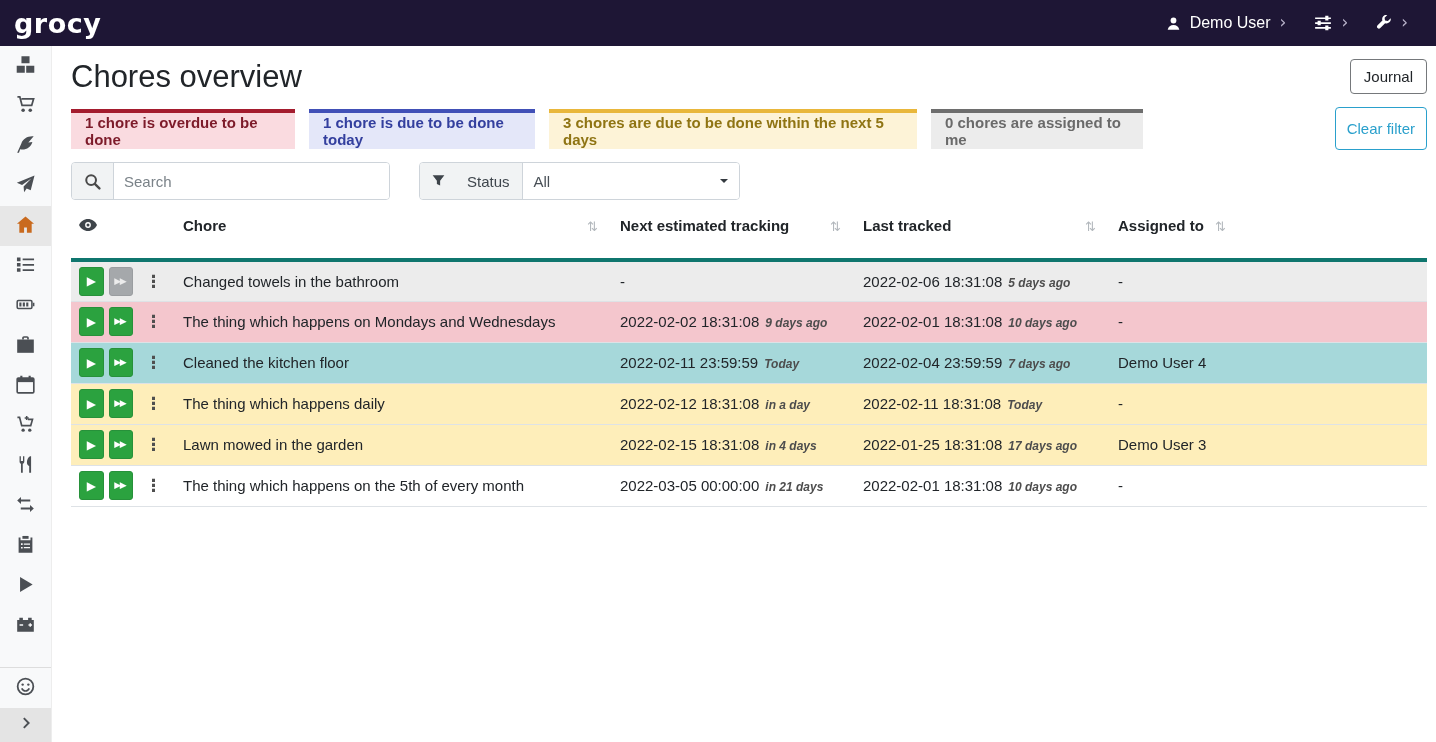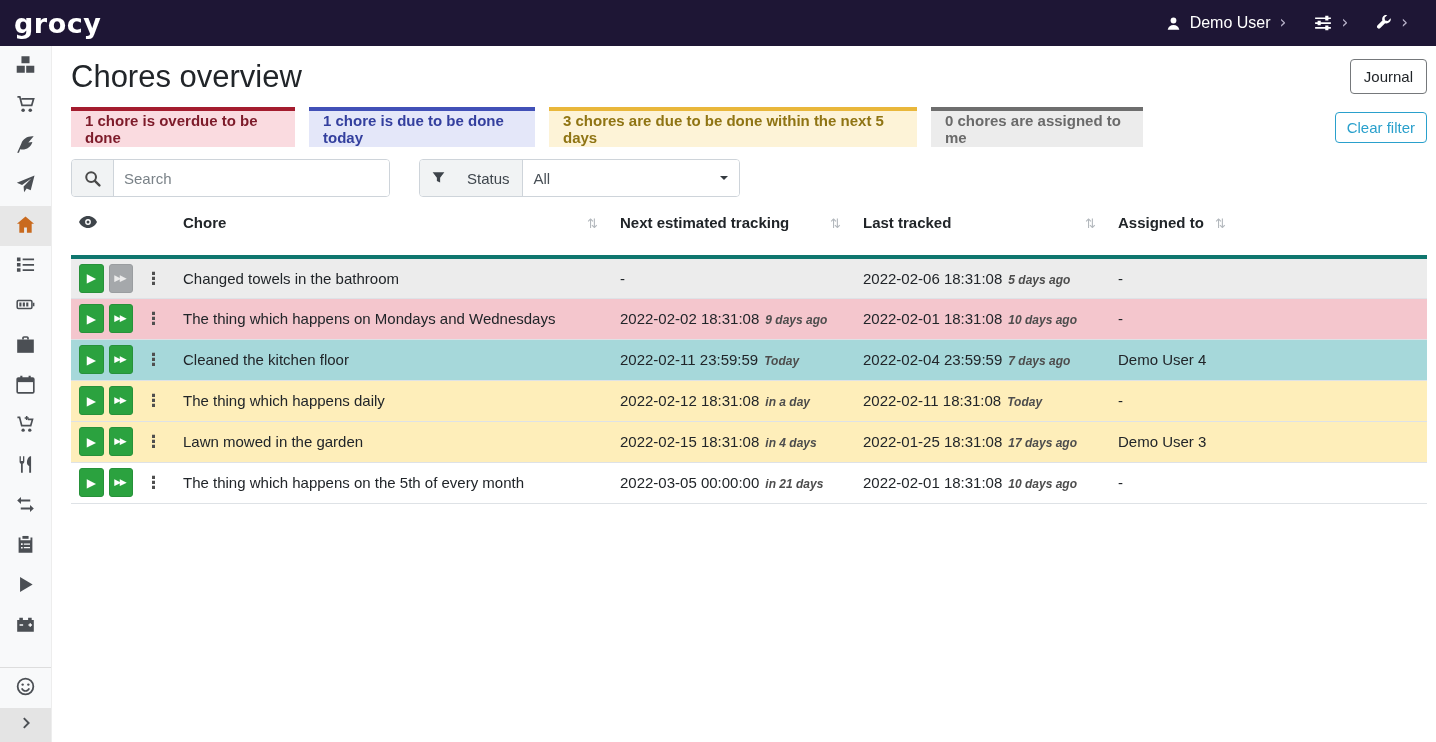--- a/index.html
+++ b/index.html
@@ -35,21 +35,21 @@
     border-radius:4px; font-size:15px; color:#212529; cursor:pointer; font-family:inherit; }
 
   
   .cards-row { display:flex; align-items:center; gap:14px; }
   .status-card { border-top:4px solid; height:40px; display:flex; align-items:center; justify-content:center;
     padding:0 14px; font-weight:700; font-size:15px; cursor:pointer; flex:0 0 auto; }
   .card-overdue  { border-color:#a41c2e; background:#fadbe0; color:#7d1b2a; width:224px; }
   .card-today    { border-color:#4150b7; background:#e4e7f9; color:#333f9e; width:226px; }
   .card-soon     { border-color:#e9b73b; background:#fdf3d7; color:#8f7413; width:368px; }
   .card-assigned { border-color:#6e6e6e; background:#ececec; color:#6a6a6a; width:212px; }
-  .clear-filter-btn { margin-left:auto; height:31px; padding:0 11px; border:1px solid #2aa0cc; color:#2aa0cc;
+  .clear-filter-btn { margin-left:auto; height:43px; padding:0 11px; border:1px solid #2aa0cc; color:#2aa0cc;
     background:#fff; border-radius:4px; font-size:15px; cursor:pointer; font-family:inherit; }
 
   
   .filters-row { display:flex; align-items:center; margin-top:12px; }
   .input-group { display:flex; height:38px; border:1px solid #ced4da; border-radius:4px; overflow:hidden; background:#fff; }
   .ig-prepend { display:flex; align-items:center; gap:22px; padding:12px 12px; background:#f1f3f4;
     border-right:1px solid #ced4da; color:#3f464d; font-size:15px; }
   .search-group { width:319px; }
   .search-input { border:none; outline:none; flex:1; font-size:15px; padding:0 10px; color:#495057;
     font-family:inherit; background:#fff; min-width:0; }

